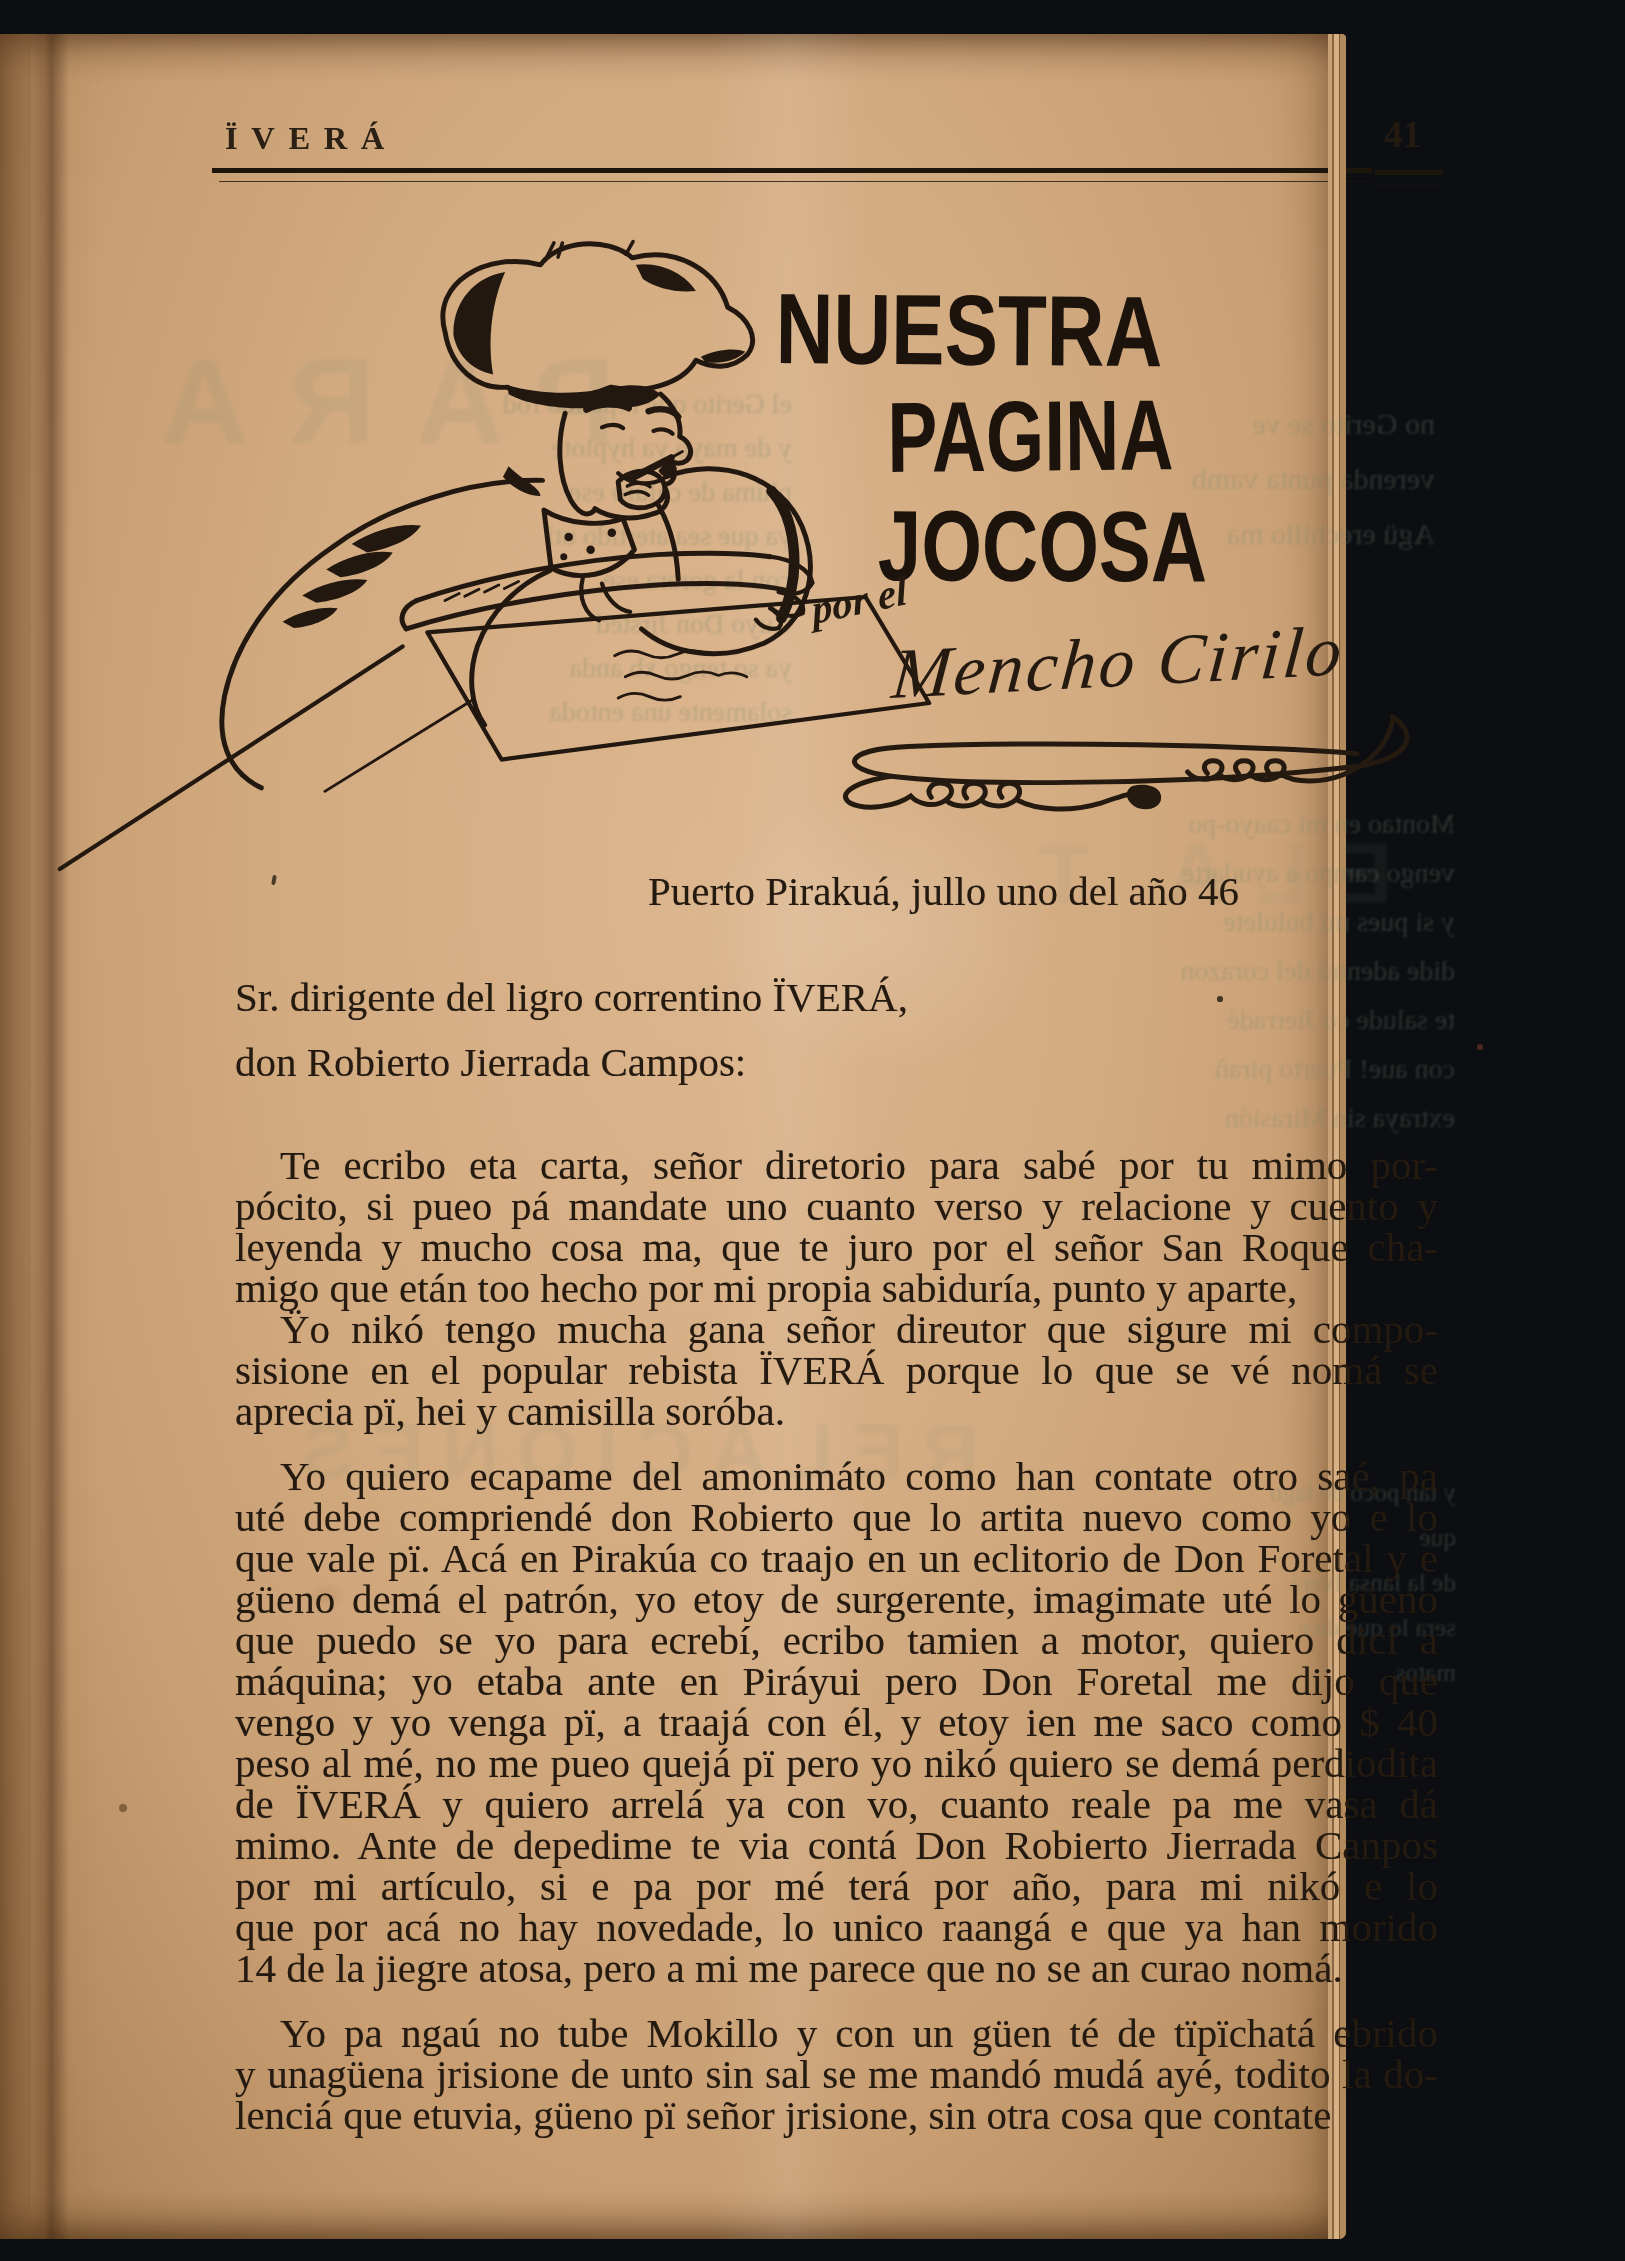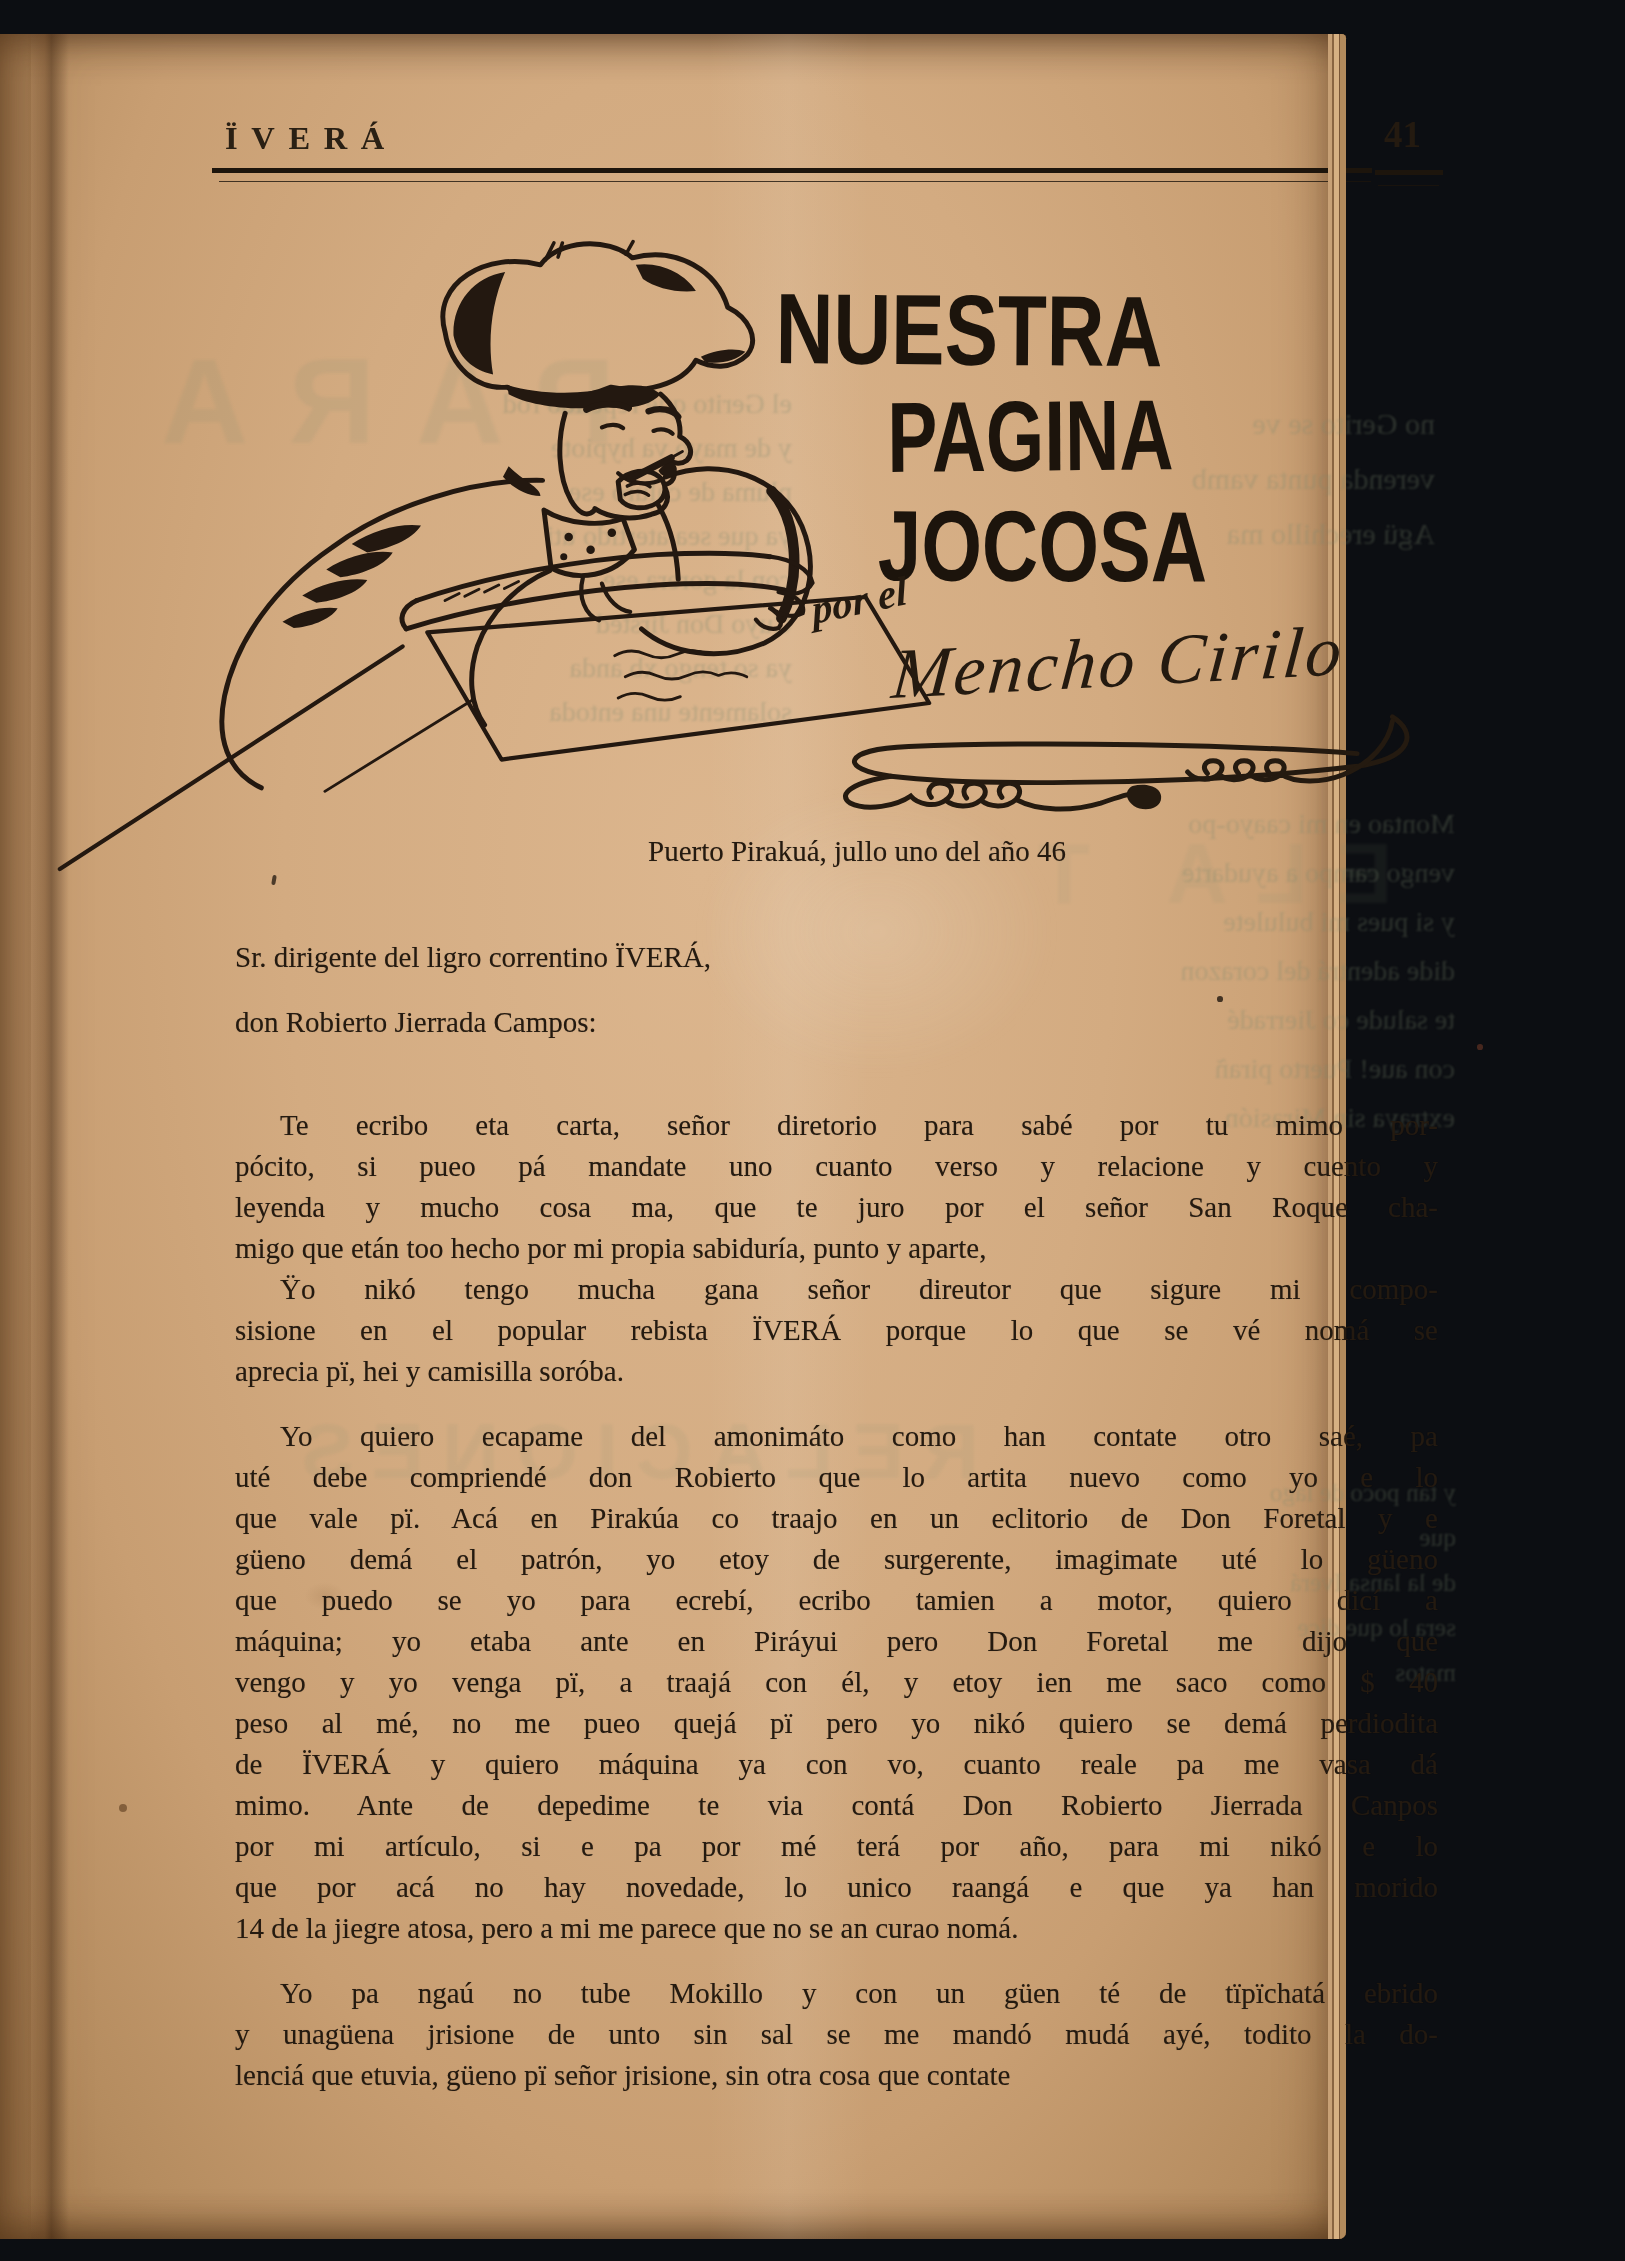--- a/index.html
+++ b/index.html
@@ -42,22 +42,22 @@
   .t1{left:776px;top:237px;transform:scaleX(.80) rotate(.4deg);}
   .t2{left:887px;top:346px;transform:scaleX(.75) rotate(-.4deg);}
   .t3{left:878px;top:454px;transform:scaleX(.78) rotate(.2deg);}
   .byline{position:absolute;left:811px;top:542px;font-size:41px;font-style:italic;font-weight:700;
         color:#241a10;transform:rotate(-12deg) skewX(-6deg);z-index:3;}
   .signature{position:absolute;left:892px;top:588px;font-size:71px;font-style:italic;color:#241a10;
         letter-spacing:2.8px;transform:rotate(-3deg) skewX(-8deg);z-index:3;white-space:nowrap;}
   .flourish{position:absolute;left:806px;top:673px;z-index:3;}
   .illo{position:absolute;left:21px;top:199px;z-index:2;}
   
-  .letter{position:absolute;left:235px;top:797px;width:1203px;z-index:3;color:#241a10;
-        font-size:29px;line-height:41px;text-shadow:0 0 0.7px rgba(36,26,16,.35);}
+  .letter{position:absolute;left:235px;top:837px;width:1203px;z-index:3;color:#241a10;
+        font-size:41px;line-height:41px;text-shadow:0 0 0.7px rgba(36,26,16,.35);}
   .dateline{padding-left:413px;}
   .sal1{margin-top:65px;}
   .sal2{margin-top:24px;}
   .body{margin-top:62px;}
   .ln{text-align:justify;text-align-last:justify;}
   .ln.last{text-align-last:auto;}
   .ln.first{text-indent:45px;}
   .para.gap{margin-top:24px;}
   .speck{position:absolute;width:5.7px;height:5.7px;border-radius:50%;background:#2a1f14;opacity:.85;z-index:4;}
   .tick{position:absolute;width:3.5px;height:10px;border-radius:2.1px;background:#2a1f14;opacity:.8;transform:rotate(10deg);z-index:4;}
@@ -194,21 +194,21 @@
         </div>
         <div class="para gap">
           <div class="ln first">Yo quiero ecapame del amonimáto como han contate otro saé, pa</div>
           <div class="ln">uté debe compriendé don Robierto que lo artita nuevo como yo e lo</div>
           <div class="ln">que vale pï. Acá en Pirakúa co traajo en un eclitorio de Don Foretal y e</div>
           <div class="ln">güeno demá el patrón, yo etoy de surgerente, imagimate uté lo güeno</div>
           <div class="ln">que puedo se yo para ecrebí, ecribo tamien a motor, quiero dicí a</div>
           <div class="ln">máquina; yo etaba ante en Piráyui pero Don Foretal me dijo que</div>
           <div class="ln">vengo y yo venga pï, a traajá con él, y etoy ien me saco como $ 40</div>
           <div class="ln">peso al mé, no me pueo quejá pï pero yo nikó quiero se demá perdiodita</div>
-          <div class="ln">de ÏVERÁ y quiero máquina ya con vo, cuanto reale pa me vasa dá</div>
+          <div class="ln">de ÏVERÁ y quiero arrelá ya con vo, cuanto reale pa me vasa dá</div>
           <div class="ln">mimo. Ante de depedime te via contá Don Robierto Jierrada Canpos</div>
           <div class="ln">por mi artículo, si e pa por mé terá por año, para mi nikó e lo</div>
           <div class="ln">que por acá no hay novedade, lo unico raangá e que ya han morido</div>
           <div class="ln last">14 de la jiegre atosa, pero a mi me parece que no se an curao nomá.</div>
         </div>
         <div class="para gap">
           <div class="ln first">Yo pa ngaú no tube Mokillo y con un güen té de tïpïchatá ebrido</div>
           <div class="ln">y unagüena jrisione de unto sin sal se me mandó mudá ayé, todito la do-</div>
           <div class="ln last">lenciá que etuvia, güeno pï señor jrisione, sin otra cosa que contate</div>
         </div>

